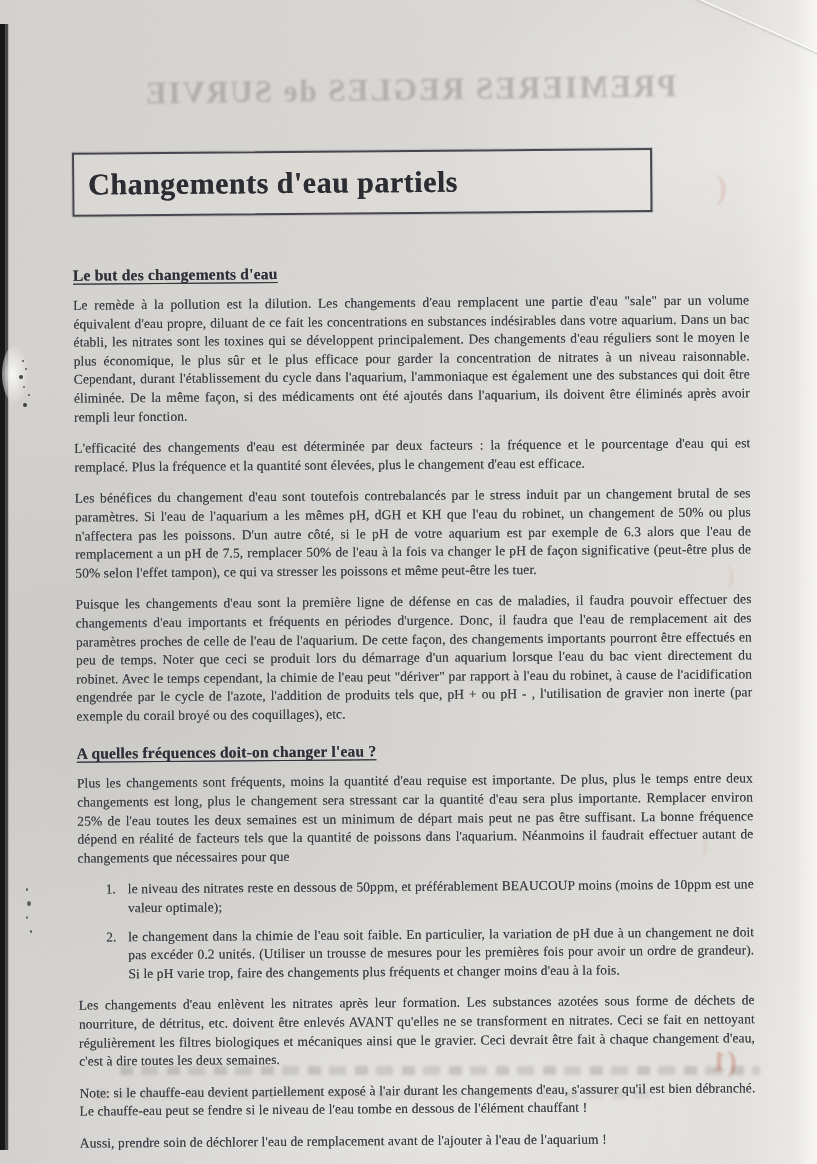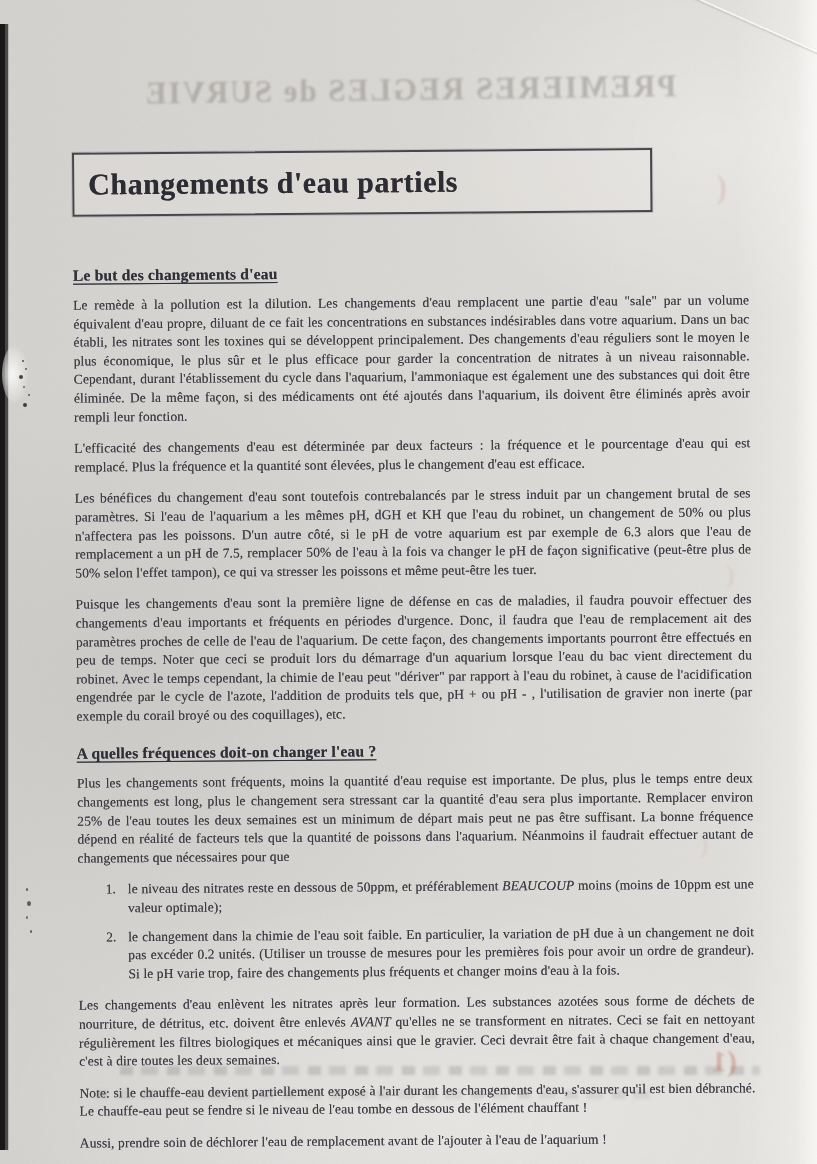--- a/index.html
+++ b/index.html
@@ -93,21 +93,21 @@
   .h1{margin-top:50px;}
   .h2{margin-top:19px;}
   p.body{
     font-size:13.5px;line-height:18.6px;text-align:justify;margin:0 0 13px 0;
     text-shadow:0 0 .45px rgba(58,58,66,.65);letter-spacing:.1px;
   }
   .list{margin:2px 0 13px 0;}
   .list-item{display:flex;margin:0 0 10px 0;padding-left:28px;}
   .list-marker{width:22px;flex:none;font-size:13.5px;line-height:18.6px;text-shadow:0 0 .45px rgba(58,58,66,.65);}
   .list-text{flex:1;font-size:13.5px;line-height:18.6px;text-align:justify;text-shadow:0 0 .45px rgba(58,58,66,.65);letter-spacing:.1px;}
-  .it{font-style:italic;}
+  .it{}
 </style>
 </head>
 <body>
 
 <div class="texture"></div>
 
 <svg class="noise-svg" width="817" height="1164">
   <filter id="grain">
     <feTurbulence type="fractalNoise" baseFrequency="0.8" numOctaves="2" stitchTiles="stitch"></feTurbulence>
     <feColorMatrix type="saturate" values="0"></feColorMatrix>

